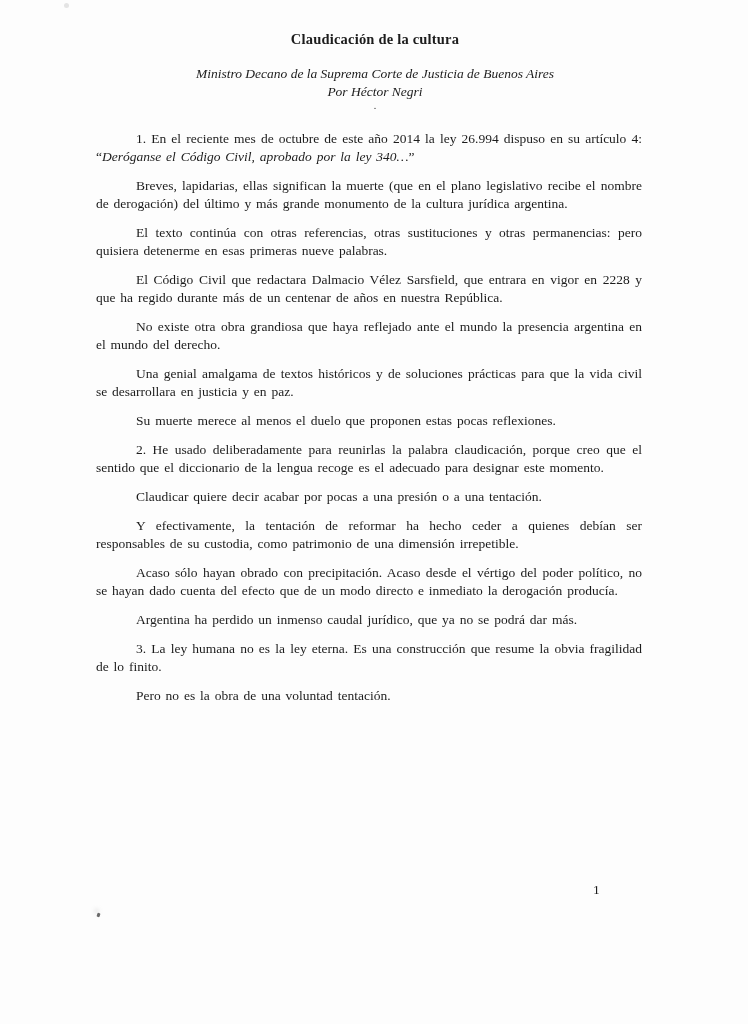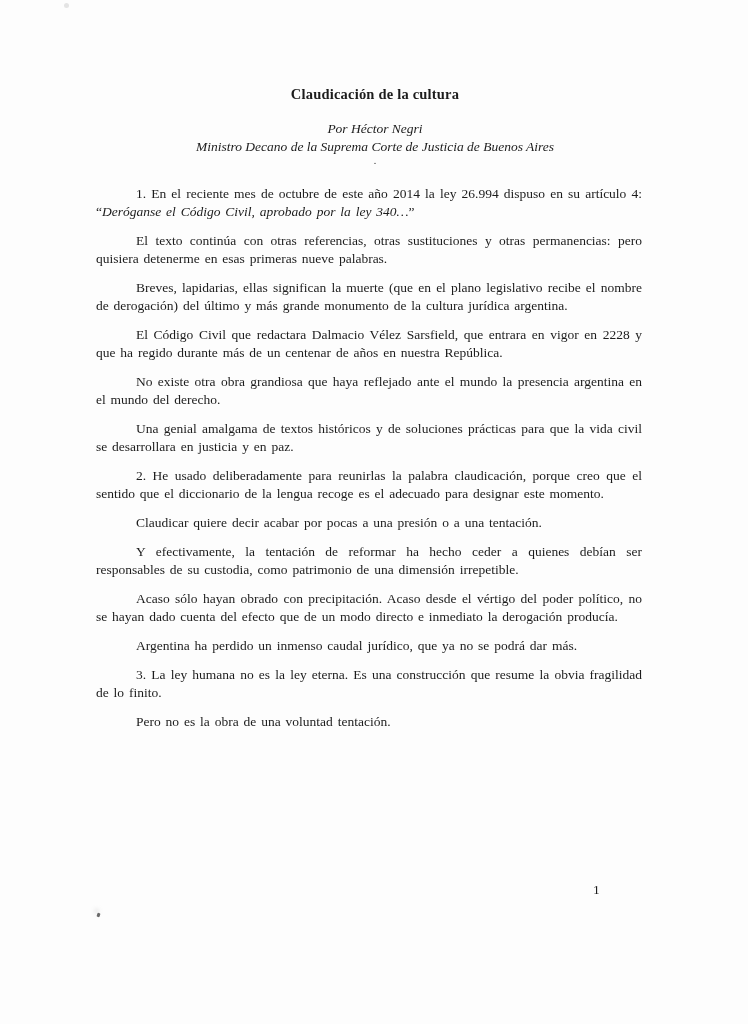--- a/index.html
+++ b/index.html
@@ -20,21 +20,21 @@
     inset: 0;
   }
   .content {
     position: absolute;
     left: 96px;
     top: 0;
     width: 558px;
   }
   .doc-title {
     margin: 0;
-    padding-top: 85px;
+    padding-top: 30px;
     text-align: center;
     font-size: 14.5px;
     font-weight: bold;
     line-height: 18px;
     margin-bottom: 17px;
     letter-spacing: 0.2px;
   }
   .byline {
     text-align: center;
     font-style: italic;
@@ -90,33 +90,34 @@
 </style>
 </head>
 <body style="background: rgb(253, 253, 253); color: rgb(28, 28, 28);">
 
 <div class="page">
   <span class="speck-top-left"></span>
 
   <div class="content">
     <h1 class="doc-title">Claudicación de la cultura</h1>
 
+    <div class="byline">Ministro Decano de la Suprema Corte de Justicia de Buenos Aires</div>
+
     <div class="byline">Por Héctor Negri</div>
-
-    <div class="byline">Ministro Decano de la Suprema Corte de Justicia de Buenos Aires</div>
 
     <div class="separator-dot">.</div>
 
     <div class="paragraphs">
         <p><span>1.  En el reciente mes de octubre de este año 2014 la ley 26.994 dispuso en su artículo 4: “</span><span class="it">Deróganse el Código Civil, aprobado por la ley 340…</span><span>”</span></p>
+        <p><span>Breves, lapidarias, ellas significan la muerte (que en el plano legislativo recibe el nombre de derogación) del último y más grande monumento de la cultura jurídica argentina.</span></p>
         <p><span>El texto continúa con otras referencias, otras sustituciones y otras permanencias: pero quisiera detenerme en esas primeras nueve palabras.</span></p>
-        <p><span>Breves, lapidarias, ellas significan la muerte (que en el plano legislativo recibe el nombre de derogación) del último y más grande monumento de la cultura jurídica argentina.</span></p>
         <p><span>El Código Civil que redactara Dalmacio Vélez Sarsfield, que entrara en vigor en 2228 y que ha regido durante más de un centenar de años en nuestra República.</span></p>
         <p><span>No existe otra obra grandiosa que haya reflejado ante el mundo la presencia argentina en el mundo del derecho.</span></p>
         <p><span>Una genial amalgama de textos históricos y de soluciones prácticas para que la vida civil se desarrollara en justicia y en paz.</span></p>
+        <p><span>Su muerte merece al menos el duelo que proponen estas pocas reflexiones.</span></p>
         <p><span>2.  He usado deliberadamente para reunirlas la palabra claudicación, porque creo que el sentido que el diccionario de la lengua recoge es el adecuado para designar este momento.</span></p>
         <p><span>Claudicar quiere decir acabar por pocas a una presión o a una tentación.</span></p>
         <p><span>Y efectivamente, la tentación de reformar ha hecho ceder a quienes debían ser responsables de su custodia, como patrimonio de una dimensión irrepetible.</span></p>
         <p><span>Acaso sólo hayan obrado con precipitación. Acaso desde el vértigo del poder político, no se hayan dado cuenta del efecto que de un modo directo e inmediato la derogación producía.</span></p>
         <p><span>Argentina ha perdido un inmenso caudal jurídico, que ya no se podrá dar más.</span></p>
         <p><span>3. La ley humana no es la ley eterna. Es una construcción que resume la obvia fragilidad de lo finito.</span></p>
         <p><span>Pero no es la obra de una voluntad tentación.</span></p>
       </div>
   </div>
 

